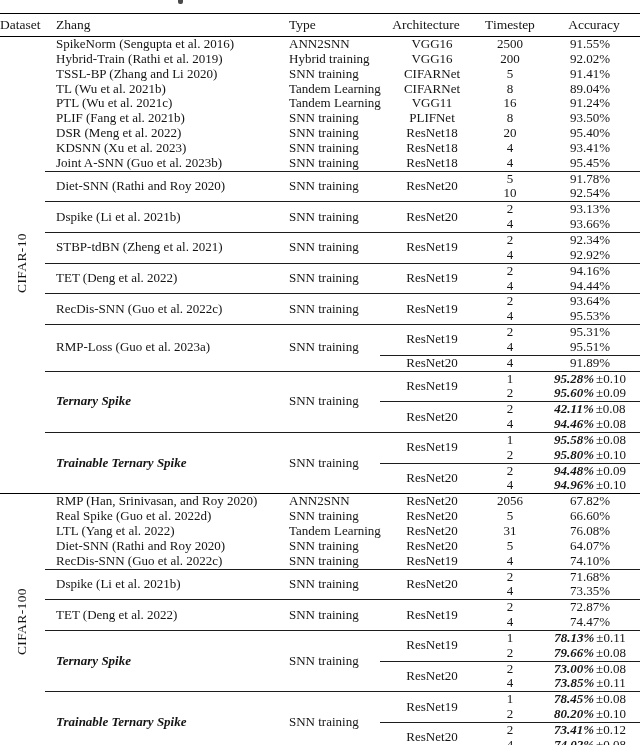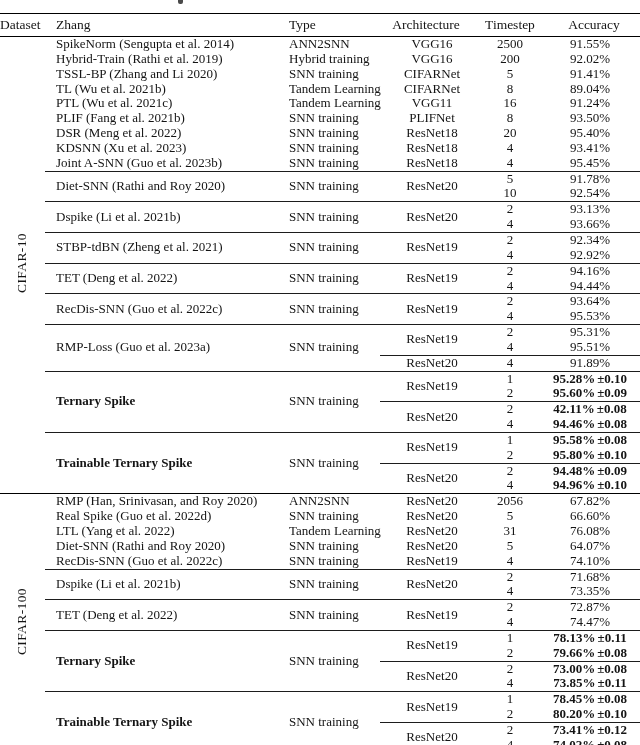--- a/index.html
+++ b/index.html
@@ -46,22 +46,22 @@
     height: 14.85px;
     padding: 0;
     text-align: center;
     white-space: nowrap;
     vertical-align: middle;
   }
   td.method-cell { text-align: left; padding-left: 11px; }
   td.type-cell   { text-align: left; padding-left: 4px; margin-top: 32px; }
   td.arch-cell   { padding-left: 12px; }
   td.acc-cell    { padding-right: 8px; }
-  td.bold, .bold { font-weight: bold; }
-  .pm { margin-left: 2px; font-weight: bold; }
+  td.bold, .bold { font-weight: bold; font-style: italic; }
+  .pm { margin-left: 2px; font-weight: normal; }
 
   td.dataset-cell { text-align: center; vertical-align: middle; }
   td.dataset-cell .rot {
     display: inline-block;
     writing-mode: vertical-rl;
     transform: rotate(180deg);
     font-size: 13.5px;
     letter-spacing: 0.4px;
   }
 
@@ -89,21 +89,21 @@
         <th>Zhang</th>
         <th>Type</th>
         <th>Architecture</th>
         <th>Timestep</th>
         <th>Accuracy</th>
       </tr>
   </thead>
   <tbody id="tbody">
       <tr>
         <td class="dataset-cell" rowspan="30"><span class="rot">CIFAR-10</span></td>
-        <td class="method-cell" rowspan="1">SpikeNorm (Sengupta et al. 2014)</td>
+        <td class="method-cell" rowspan="1">SpikeNorm (Sengupta et al. 2016)</td>
         <td class="type-cell" rowspan="1">ANN2SNN</td>
         <td class="arch-cell" rowspan="1">VGG16</td>
         <td class="ts-cell">2500</td>
         <td class="acc-cell"><span>91.55%</span></td>
       </tr>
       <tr>
         <td class="method-cell" rowspan="1">Hybrid-Train (Rathi et al. 2019)</td>
         <td class="type-cell" rowspan="1">Hybrid training</td>
         <td class="arch-cell" rowspan="1">VGG16</td>
         <td class="ts-cell">200</td>

